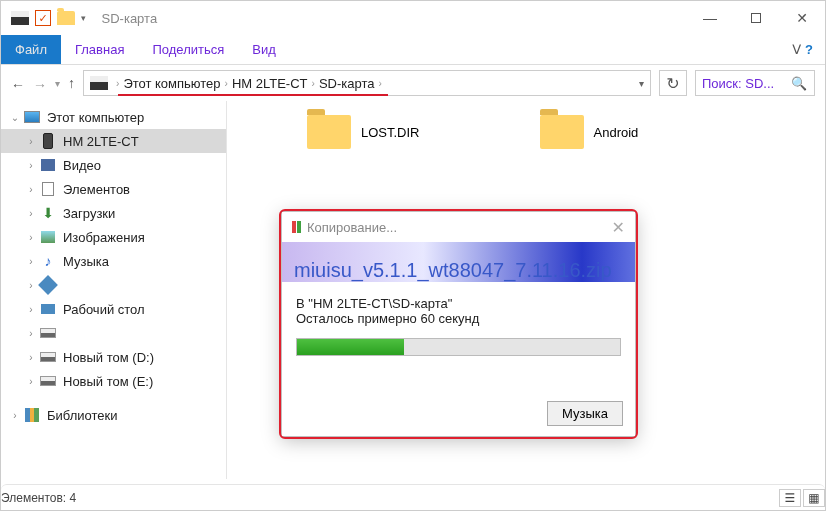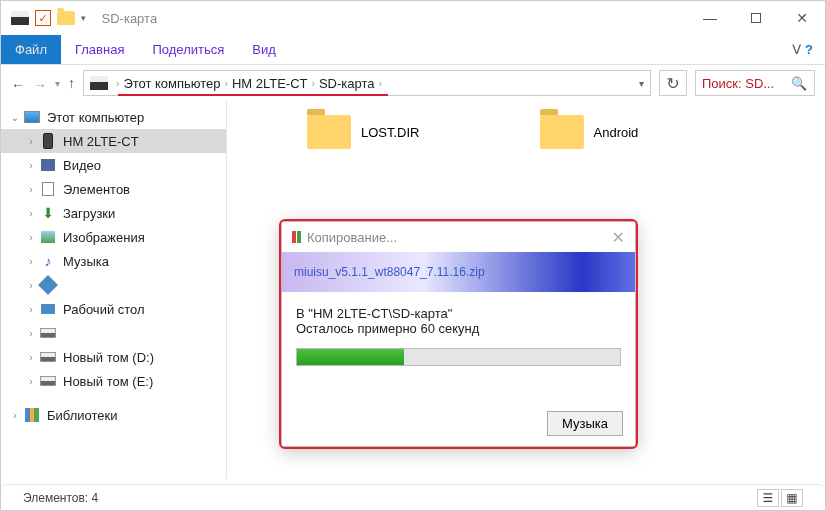--- a/index.html
+++ b/index.html
@@ -29,21 +29,21 @@
 
 .navrow { height: 36px; display: flex; align-items: center; padding: 0 10px; gap: 8px; }
 .nav-arrows { display: flex; align-items: center; gap: 8px; color: #999; font-size: 14px; }
 .nav-arrows .en { color: #555; }
 .addr { flex: 1; height: 26px; border: 1px solid #ccc; display: flex; align-items: center; padding: 0 6px; font-size: 13px; position: relative; }
 .addr-seg { display: flex; align-items: center; gap: 4px; color: #222; }
 .addr-sep { color: #999; padding: 0 4px; font-size: 10px; }
 .underline-red { position: absolute; bottom: -1px; left: 34px; width: 270px; height: 2px; background: #d61a2b; }
 .addr-dd { margin-left: auto; color: #666; font-size: 10px; }
 .refresh { width: 28px; height: 26px; border: 1px solid #ccc; display: flex; align-items: center; justify-content: center; color: #555; }
-.search { width: 120px; height: 26px; border: 1px solid #ccc; display: flex; align-items: center; padding: 0 6px; color: #b91c1c; font-size: 13px; gap: 6px; }
+.search { width: 120px; height: 26px; border: 1px solid #ccc; display: flex; align-items: center; padding: 0 6px; color: #6d28d9; font-size: 13px; gap: 6px; }
 
 
 .main { display: flex; height: 378px; }
 .sidebar { width: 226px; border-right: 1px solid #e5e5e5; padding-top: 4px; overflow: hidden; }
 .tree-item { display: flex; align-items: center; height: 24px; font-size: 13px; color: #222; }
 .tree-item .chev { width: 16px; text-align: center; color: #888; font-size: 10px; }
 .tree-item .ic { width: 18px; height: 16px; margin-right: 6px; display: flex; align-items: center; justify-content: center; }
 .tree-item.l0 { padding-left: 6px; }
 .tree-item.l1 { padding-left: 22px; }
 .tree-item.sel { background: #d9d9d9; }
@@ -60,35 +60,35 @@
 .ic-lib { width: 14px; height: 14px; background: linear-gradient(90deg,#4a8ac0 33%,#f0b040 33% 66%,#5aa05a 66%); }
 
 .content { flex: 1; position: relative; padding: 14px 20px; }
 .folders-row { display: flex; gap: 120px; padding-left: 60px; }
 .folder-item { display: flex; align-items: center; gap: 10px; }
 .big-folder { width: 44px; height: 34px; background: #ffd56b; border-radius: 2px; position: relative; }
 .big-folder::before { content: ""; position: absolute; top: -6px; left: 0; width: 18px; height: 6px; background: #e5b850; border-radius: 2px 2px 0 0; }
 .folder-label { font-size: 13px; }
 
 
-.dialog { position: absolute; left: 280px; top: 210px; width: 355px; height: 226px; background: #fff; border: 1px solid #c0c0c0; box-shadow: 0 4px 18px rgba(0,0,0,0.25); margin-top: 10px; }
+.dialog { position: absolute; left: 280px; top: 210px; width: 355px; height: 226px; background: #fff; border: 1px solid #c0c0c0; box-shadow: 0 4px 18px rgba(0,0,0,0.25); }
 .dialog-hl { position: absolute; inset: -3px; border: 2px solid #e0202f; border-radius: 6px; pointer-events: none; }
 .dlg-title { height: 30px; display: flex; align-items: center; padding: 0 10px; color: #888; font-size: 13px; }
 .dlg-title .b { display: flex; gap: 1px; margin-right: 6px; }
 .dlg-title .b span { width: 4px; height: 12px; }
 .dlg-close { margin-left: auto; color: #aaa; font-size: 16px; }
-.dlg-banner { height: 40px; background: linear-gradient(90deg,#c8b8f0,#e8e8ff 40%,#2838c8 85%, #6070e0); display: flex; align-items: center; padding: 0 12px; color: #3858c8; font-size: 12px; }
+.dlg-banner { height: 40px; background: linear-gradient(90deg,#c8b8f0,#e8e8ff 40%,#2838c8 85%, #6070e0); display: flex; align-items: flex-end; padding: 0 12px; color: #3858c8; font-size: 20px; }
 .dlg-body { padding: 14px 14px 0; font-size: 13px; color: #222; }
 .progress { margin-top: 12px; height: 18px; border: 1px solid #bbb; background: #e5e5e5; position: relative; }
 .progress-fill { position: absolute; left: 0; top: 0; bottom: 0; width: 33%; background: linear-gradient(#4ec040,#2aa020); }
 .dlg-footer { position: absolute; bottom: 10px; right: 12px; }
 .btn-cancel { padding: 4px 14px; font-size: 13px; border: 1px solid #aaa; background: #f0f0f0; }
 
 
-.status { position: absolute; bottom: 0; left: 0; right: 0; height: 26px; border-top: 1px solid #e5e5e5; display: flex; align-items: center; padding: 0 22px; font-size: 12px; color: #444; border-radius: 6px; }
+.status { position: absolute; bottom: 0; left: 0; right: 0; height: 26px; border-top: 1px solid #e5e5e5; display: flex; align-items: center; padding: 0 0; font-size: 12px; color: #444; border-radius: 6px; }
 .view-btns { margin-left: auto; display: flex; gap: 2px; }
 .vb { width: 22px; height: 18px; border: 1px solid #ccc; display: flex; align-items: center; justify-content: center; }
 </style>
 </head>
 <body>
 
 <div class="window">
 
   <div class="titlebar">
     <div class="qat">

